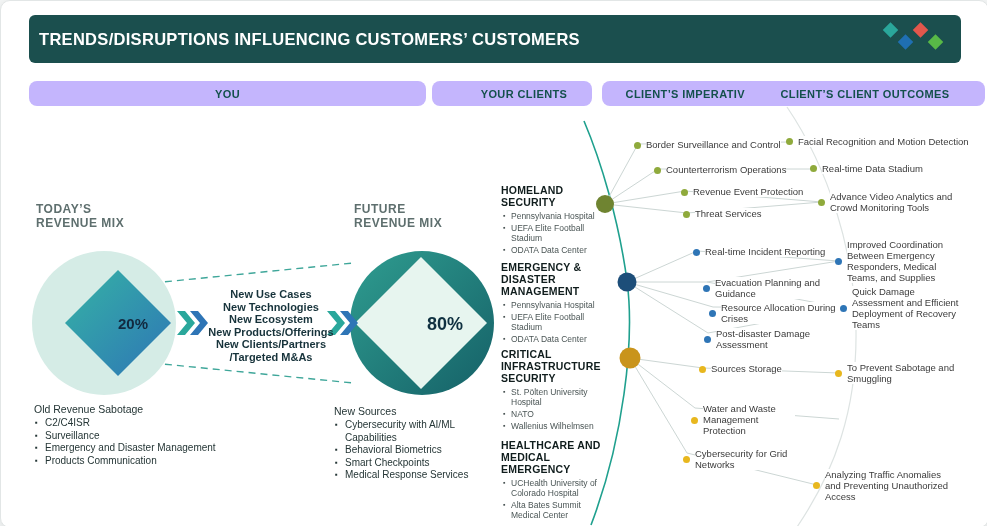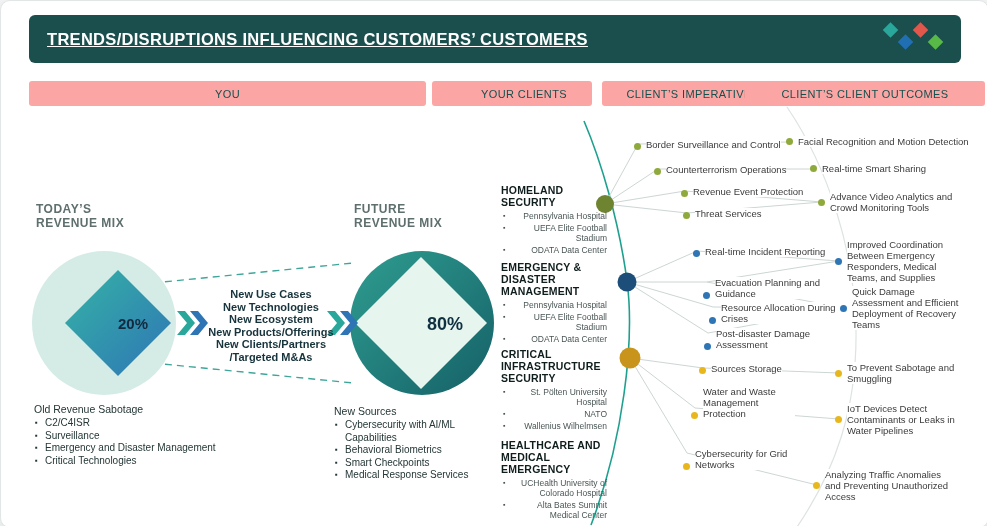--- a/index.html
+++ b/index.html
@@ -1,28 +1,28 @@
 <!DOCTYPE html>
 <html><head>
 <meta charset="utf-8">
 <style>
   html,body{margin:0;padding:0;background:#f2f4f4;font-family:"Liberation Sans",sans-serif;}
   .stage{position:relative;width:987px;height:526px;background:#fff;border:1px solid #e2e6e6;border-radius:10px;
          box-shadow:0 2px 6px rgba(20,40,40,.08);overflow:hidden;margin:0 auto;}
   
   .header{position:absolute;left:28px;top:14px;width:932px;height:48px;background:#1b4f4e;border-radius:6px;
           display:flex;align-items:center;}
-  .header .title{color:#ffffff;font-weight:bold;font-size:16.5px;letter-spacing:.3px;padding-left:18px;text-decoration:underline;}
+  .header .title{color:#ffffff;font-weight:bold;font-size:16.5px;letter-spacing:.3px;padding-left:10px;}
   .logo{position:absolute;right:20px;top:50%;transform:translateY(-50%);display:flex;gap:4px;}
   .logo span{width:11px;height:11px;display:block;transform:rotate(45deg);}
   .logo .up{margin-top:-6px}.logo .down{margin-top:6px}
   .logo .d1{background:#2aa79b}.logo .d2{background:#1f6fb2}.logo .d3{background:#e2574c}.logo .d4{background:#58b947}
   
-  .band{position:absolute;top:80px;height:25px;background:#fca5a5;border-radius:3px;display:flex;align-items:center;
-        justify-content:center;color:#14504c;font-weight:normal;font-size:11px;letter-spacing:.4px;}
+  .band{position:absolute;top:80px;height:25px;background:#c4b5fd;border-radius:8px;display:flex;align-items:center;
+        justify-content:center;color:#14504c;font-weight:bold;font-size:11px;letter-spacing:.4px;}
   .band-you{left:28px;width:397px;}
   .band-clients{left:431px;width:136px;padding-left:24px;}
   .band-imperatives{left:601px;width:182px;}
   .band-outcomes{left:744px;width:240px;}
   
   .mix-title{position:absolute;width:140px;color:#5e6f6e;font-weight:bold;font-size:12px;
              line-height:14px;white-space:pre-line;letter-spacing:.5px;z-index:3;}
   .mix-today{left:35px;top:201px;}
   .mix-future{left:353px;top:201px;}
   .transition{position:absolute;left:195px;top:287px;width:150px;text-align:center;font-weight:bold;font-size:11px;
@@ -30,27 +30,27 @@
   .src{position:absolute;font-size:10px;color:#253636;z-index:3;}
   .src-title{font-size:10.5px;margin-bottom:2px;}
   .src ul{margin:2px 0 0;padding-left:11px;list-style:none;}
   .src li{position:relative;line-height:12.5px;}
   .src li::before{content:"▪";position:absolute;left:-10px;top:0;font-size:8px;color:#253636;}
   .src-old{left:33px;top:402px;width:205px;}
   .src-new{left:333px;top:404px;width:150px;}
   
   .cg{position:absolute;left:500px;width:106px;z-index:3;}
   .cg-title{font-size:10.5px;font-weight:bold;color:#101d1d;line-height:12px;letter-spacing:.2px;}
-  .cg ul{margin:3px 0 0;padding-left:10px;list-style:none;text-align:right;}
+  .cg ul{margin:3px 0 0;padding-left:10px;list-style:none;}
   .cg li{position:relative;font-size:8.5px;line-height:10px;color:#4a5555;margin-bottom:2px;}
   .cg li::before{content:"▪";position:absolute;left:-8px;top:0;font-size:7px;color:#4a5555;}
   .cg1{top:183px}.cg2{top:260px}.cg3{top:347px}.cg4{top:438px}
   
   .imp-item,.out-item{position:absolute;display:flex;gap:5px;z-index:4;}
-  .imp-item{align-items:flex-end}
+  .imp-item{align-items:center}
   .out-item{align-items:center}
   .ndot{width:7px;height:7px;border-radius:50%;flex:0 0 auto;}
   .imp-item .ndot{margin-top:1px;}
   .ndot.g{background:#8faa3c}.ndot.b{background:#2e75b6}.ndot.y{background:#e8b71e}
   .nlabel{font-size:9.5px;line-height:11px;color:#3b3b3b;background:#fff;}
   .nowrap{white-space:nowrap}
   .art{position:absolute;left:0;top:0;z-index:1;}
 </style>
 </head>
 <body>
@@ -151,21 +151,21 @@
     <div>New Clients/Partners</div>
     <div>/Targeted M&amp;As</div>
   </div>
 
   <div class="src src-old">
     <div class="src-title">Old Revenue Sabotage</div>
     <ul>
       <li>C2/C4ISR</li>
       <li>Surveillance</li>
       <li>Emergency and Disaster Management</li>
-      <li>Critical Technologies</li>
+      <li>Products Communication</li>
     </ul>
   </div>
   <div class="src src-new">
     <div class="src-title">New Sources</div>
     <ul>
       <li>Cybersecurity with AI/ML Capabilities</li>
       <li>Behavioral Biometrics</li>
       <li>Smart Checkpoints</li>
       <li>Medical Response Services</li>
     </ul>
@@ -232,55 +232,51 @@
     <span class="nlabel" style="width:120px">Resource Allocation During Crises</span>
   </div>
   <div class="imp-item" style="left:703px;top:327px">
     <span class="ndot b"></span>
     <span class="nlabel" style="width:100px">Post-disaster Damage Assessment</span>
   </div>
   <div class="imp-item" style="left:698px;top:362px">
     <span class="ndot y"></span>
     <span class="nlabel nowrap">Sources Storage</span>
   </div>
-  <div class="imp-item" style="left:690px;top:385px">
+  <div class="imp-item" style="left:690px;top:402px">
     <span class="ndot y"></span>
     <span class="nlabel" style="width:92px">Water and Waste Management Protection</span>
   </div>
   <div class="imp-item" style="left:682px;top:447px">
     <span class="ndot y"></span>
     <span class="nlabel" style="width:110px">Cybersecurity for Grid Networks</span>
   </div>
 
   <div class="out-item" style="left:785px;top:135px">
     <span class="ndot g"></span>
     <span class="nlabel nowrap">Facial Recognition and Motion Detection</span>
   </div>
   <div class="out-item" style="left:809px;top:162px">
     <span class="ndot g"></span>
-    <span class="nlabel nowrap">Real-time Smart Sharing</span>
+    <span class="nlabel nowrap">Real-time Data Stadium</span>
   </div>
   <div class="out-item" style="left:817px;top:190px">
     <span class="ndot g"></span>
     <span class="nlabel" style="width:135px">Advance Video Analytics and Crowd Monitoring Tools</span>
   </div>
   <div class="out-item" style="left:834px;top:238px">
     <span class="ndot b"></span>
     <span class="nlabel" style="width:122px">Improved Coordination Between Emergency Responders, Medical Teams, and Supplies</span>
   </div>
   <div class="out-item" style="left:839px;top:285px">
     <span class="ndot b"></span>
     <span class="nlabel" style="width:115px">Quick Damage Assessment and Efficient Deployment of Recovery Teams</span>
   </div>
   <div class="out-item" style="left:834px;top:361px">
     <span class="ndot y"></span>
     <span class="nlabel" style="width:120px">To Prevent Sabotage and Smuggling</span>
   </div>
-  <div class="out-item" style="left:834px;top:402px">
-    <span class="ndot y"></span>
-    <span class="nlabel" style="width:120px">IoT Devices Detect Contaminants or Leaks in Water Pipelines</span>
-  </div>
   <div class="out-item" style="left:812px;top:468px">
     <span class="ndot y"></span>
     <span class="nlabel" style="width:125px">Analyzing Traffic Anomalies and Preventing Unauthorized Access</span>
   </div>
 
 </div>
 
 </body></html>

